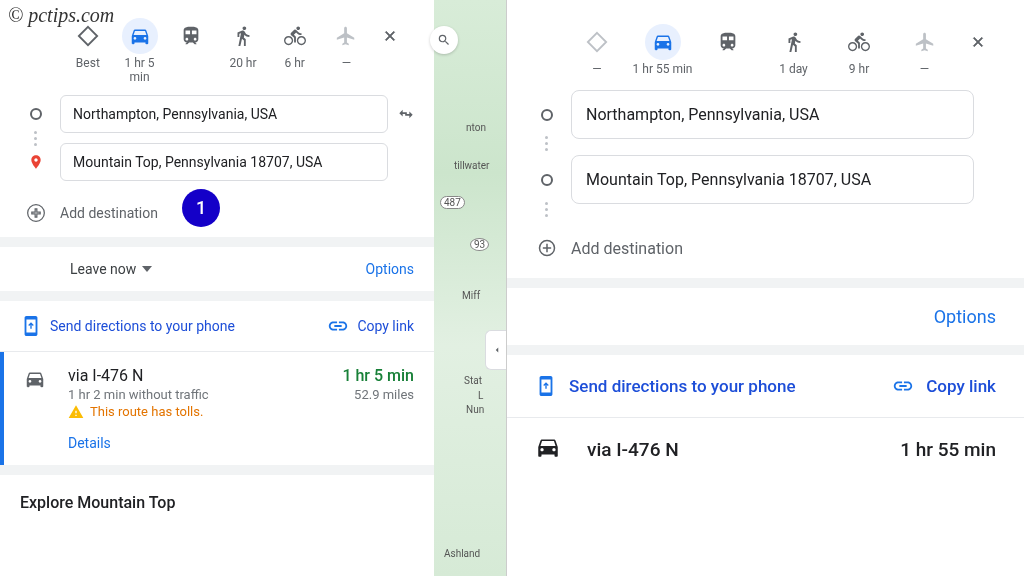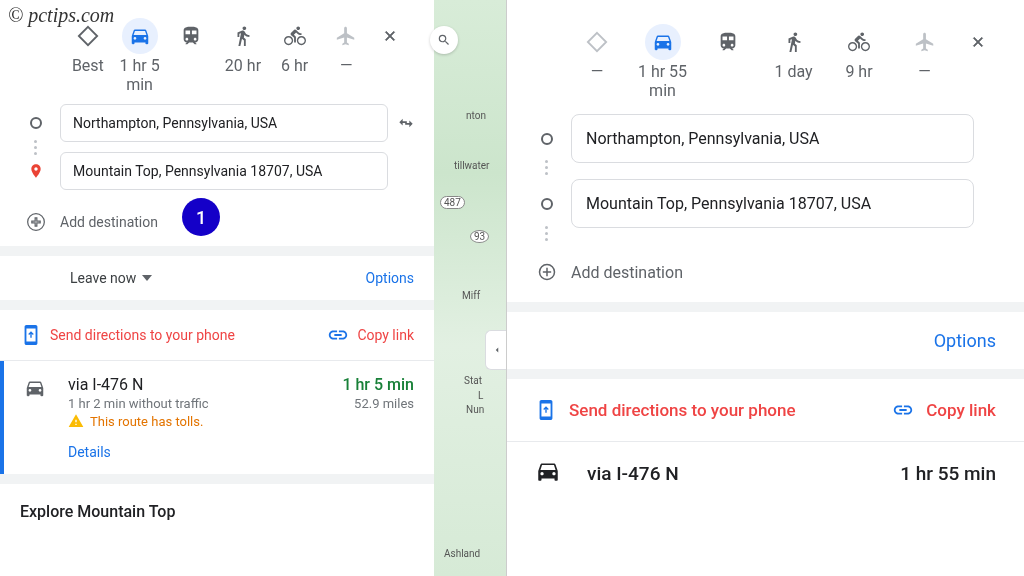--- a/index.html
+++ b/index.html
@@ -14,21 +14,21 @@
   .card { position: relative; background: #fff; z-index: 2; margin-right: 72px; }
   .pane-right .card { margin-right: 0; }
   .modes { display: flex; align-items: flex-start; justify-content: space-between; padding: 18px 26px 4px 62px; }
   .pane-right .modes { padding: 24px 28px 4px 60px; }
   .mode { display: flex; flex-direction: column; align-items: center; width: 52px; cursor: pointer; }
   .pane-right .mode { width: 60px; }
   .mode-icon { width: 36px; height: 36px; border-radius: 50%; display: flex; align-items: center; justify-content: center; }
   .mode-icon svg { width: 22px; height: 22px; fill: #5f6368; }
   .mode.selected .mode-icon { background: #e8f0fe; }
   .mode.selected .mode-icon svg { fill: #1a73e8; }
-  .mode-lbl { font-size: 16px; color: #5f6368; margin-top: 2px; text-align: center; line-height: 1.2; min-height: 14px; }
+  .mode-lbl { font-size: 12px; color: #5f6368; margin-top: 2px; text-align: center; line-height: 1.2; min-height: 14px; }
   .close-x { width: 36px; height: 36px; display: flex; align-items: center; justify-content: center; cursor: pointer; }
   .close-x svg { width: 16px; height: 16px; fill: #5f6368; stroke: #5f6368; stroke-width: 1; }
   .waypoints { padding: 6px 10px 6px 24px; position: relative; }
   .pane-right .waypoints { padding: 10px 50px 10px 28px; }
   .wp-row { display: flex; margin-bottom: 10px; }
   .pane-right .wp-row { margin-bottom: 16px; }
   .wp-ico { width: 24px; display: flex; justify-content: center; align-items: center; margin-right: 12px; }
   .circle-open { width: 12px; height: 12px; border: 2px solid #5f6368; border-radius: 50%; }
   .pin-red { width: 16px; height: 16px; }
   .wp-input { flex: 1; border: 1px solid #dadce0; border-radius: 6px; padding: 10px 12px; font-size: 14px; color: #202124; background: #fff; }
@@ -45,21 +45,21 @@
   .pane-right .add-dest-txt { font-size: 16px; }
   .sep { height: 10px; background: #f1f3f4; }
   .sep-thin { height: 1px; background: #e8eaed; }
   .row-between { display: flex; align-items: center; justify-content: space-between; padding: 14px 20px 14px 70px; }
   .pane-right .row-between { padding: 18px 28px 18px 70px; justify-content: flex-end; }
   .leave-now { display: flex; align-items: center; font-size: 14px; color: #3c4043; cursor: pointer; gap: 6px; }
   .options-link { color: #1a73e8; font-size: 14px; cursor: pointer; }
   .pane-right .options-link { font-size: 18px; }
   .actions { display: flex; align-items: center; justify-content: space-between; padding: 14px 20px 14px 20px; }
   .pane-right .actions { padding: 20px 28px 20px 28px; }
-  .action-btn { display: flex; align-items: center; gap: 8px; color: #ef4444; font-size: 14px; cursor: pointer; }
+  .action-btn { display: flex; align-items: center; gap: 8px; color: #1d4ed8; font-size: 14px; cursor: pointer; }
   .pane-right .action-btn { font-size: 17px; gap: 12px; font-weight: 500; }
   .action-btn svg { width: 22px; height: 22px; fill: #1a73e8; }
   .route { display: flex; padding: 14px 20px 14px 20px; border-left: 4px solid #1a73e8; }
   .route-ico { width: 44px; display: flex; justify-content: flex-start; padding-top: 2px; }
   .route-ico svg { width: 22px; height: 22px; fill: #5f6368; }
   .route-body { flex: 1; }
   .route-line1 { display: flex; justify-content: space-between; align-items: baseline; }
   .route-name { font-size: 16px; color: #202124; }
   .route-time { font-size: 16px; color: #188038; font-weight: 500; }
   .route-line2 { display: flex; justify-content: space-between; font-size: 13px; color: #70757a; margin-top: 2px; }
@@ -80,29 +80,29 @@
 </style>
 </head>
 <body>
 
 <div class="watermark">© pctips.com</div>
 
 <div class="split">
 
   <div class="pane pane-left">
     <div class="map-strip">
-      <div class="map-label" style="top:110px; left:32px;">nton</div>
+      <div class="map-label" style="top:122px; left:32px;">nton</div>
       <div class="map-label" style="top:160px; left:20px;">tillwater</div>
       <div class="map-label" style="top:290px; left:28px;">Miff</div>
       <div class="map-label" style="top:375px; left:30px;">Stat</div>
       <div class="map-label" style="top:390px; left:44px;">L</div>
       <div class="map-label" style="top:404px; left:32px;">Nun</div>
       <div class="map-label" style="top:548px; left:10px;">Ashland</div>
       <div class="map-label" style="top:196px; left:6px; border:1px solid #888; border-radius:8px; padding:0 3px; background:#fff;">487</div>
-      <div class="map-label" style="top:230px; left:36px; border:1px solid #888; border-radius:50%; padding:0 3px; background:#fff;">93</div>
+      <div class="map-label" style="top:238px; left:36px; border:1px solid #888; border-radius:50%; padding:0 3px; background:#fff;">93</div>
       <div class="collapse-tab">
           <svg viewBox="0 0 24 24">
             <path d="M15 6l-6 6 6 6"></path>
           </svg>
         </div>
     </div>
     <div class="magnify">
         <svg viewBox="0 0 24 24">
           <path d="M15.5 14h-.79l-.28-.27A6.471 6.471 0 0016 9.5 6.5 6.5 0 109.5 16c1.61 0 3.09-.59 4.23-1.57l.27.28v.79l5 4.99L20.49 19l-4.99-5zM9.5 14C7.01 14 5 11.99 5 9.5S7.01 5 9.5 5 14 7.01 14 9.5 11.99 14 9.5 14z"></path>
         </svg>

